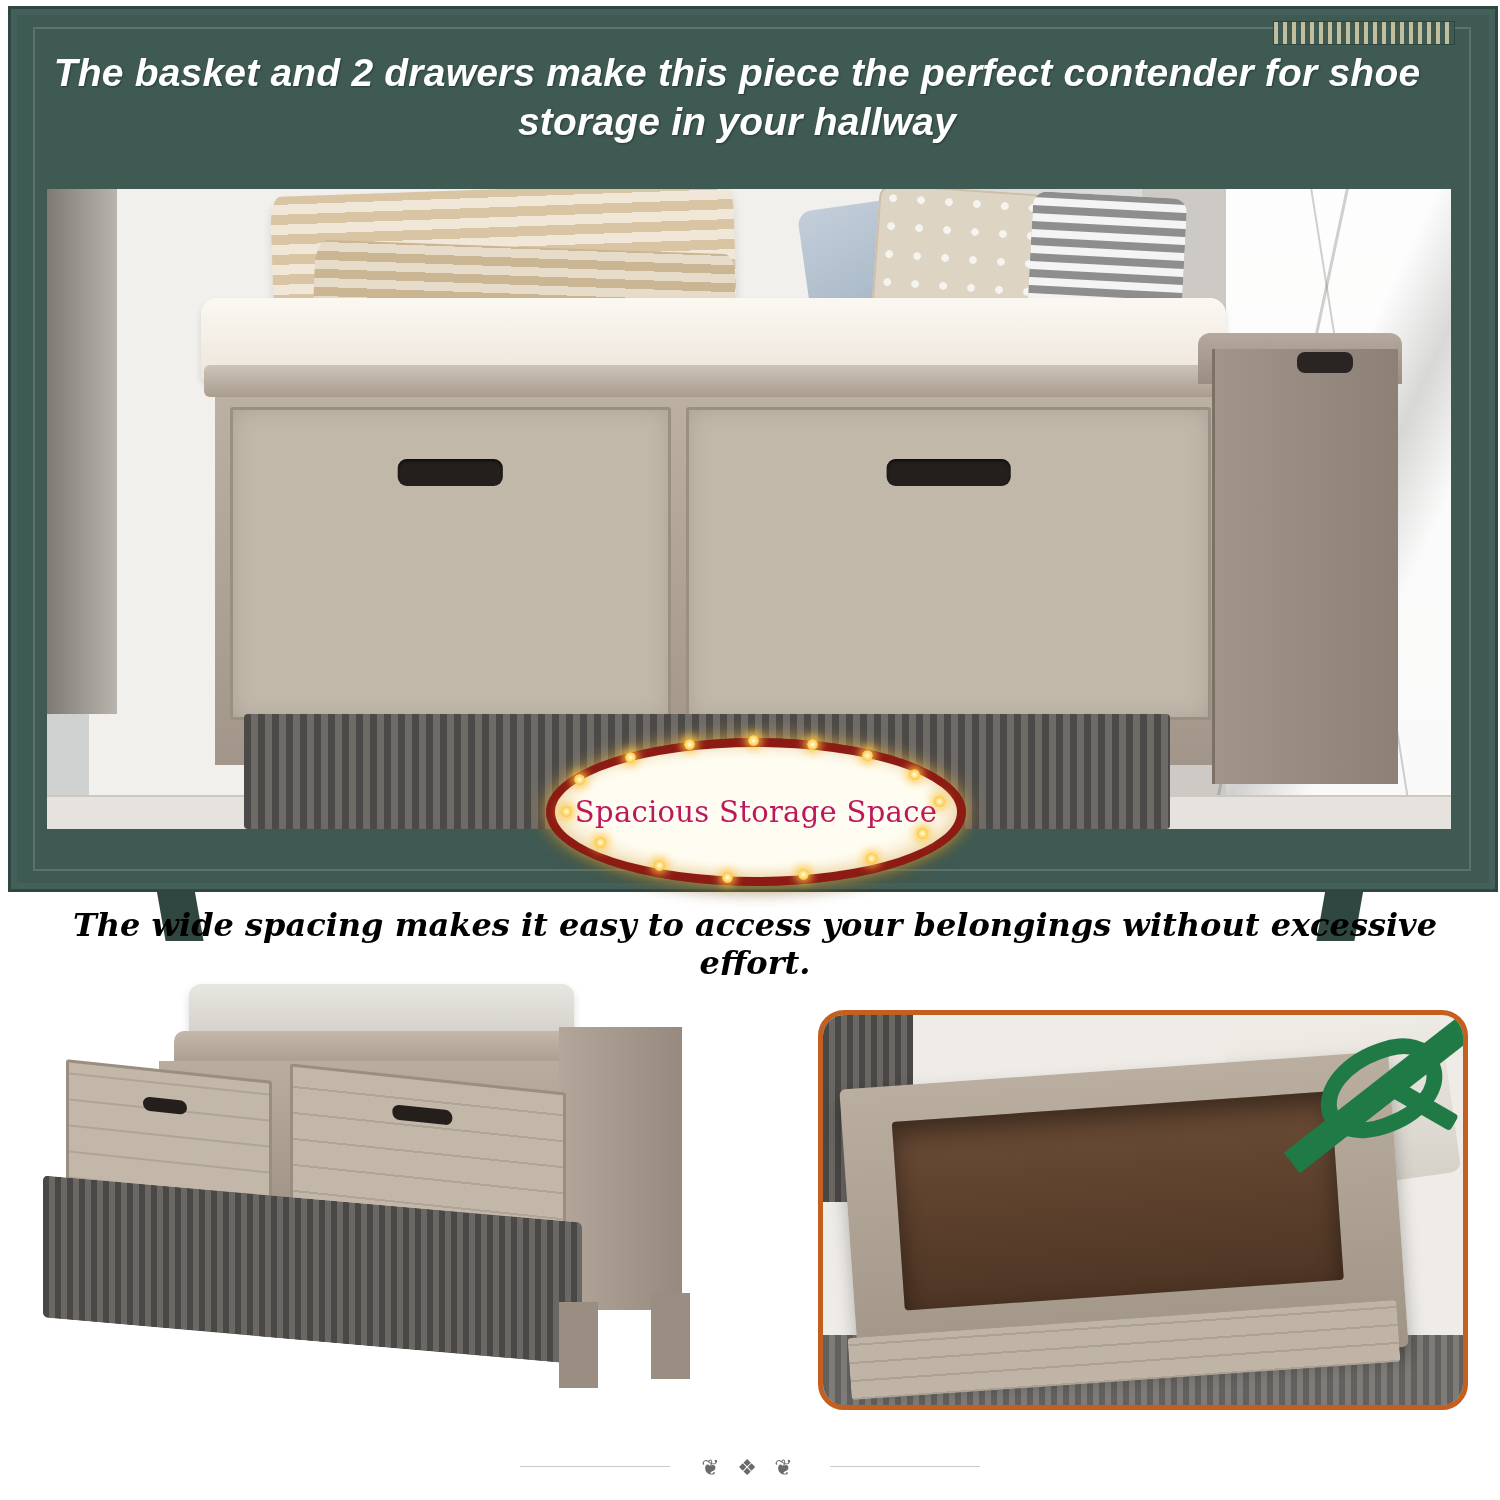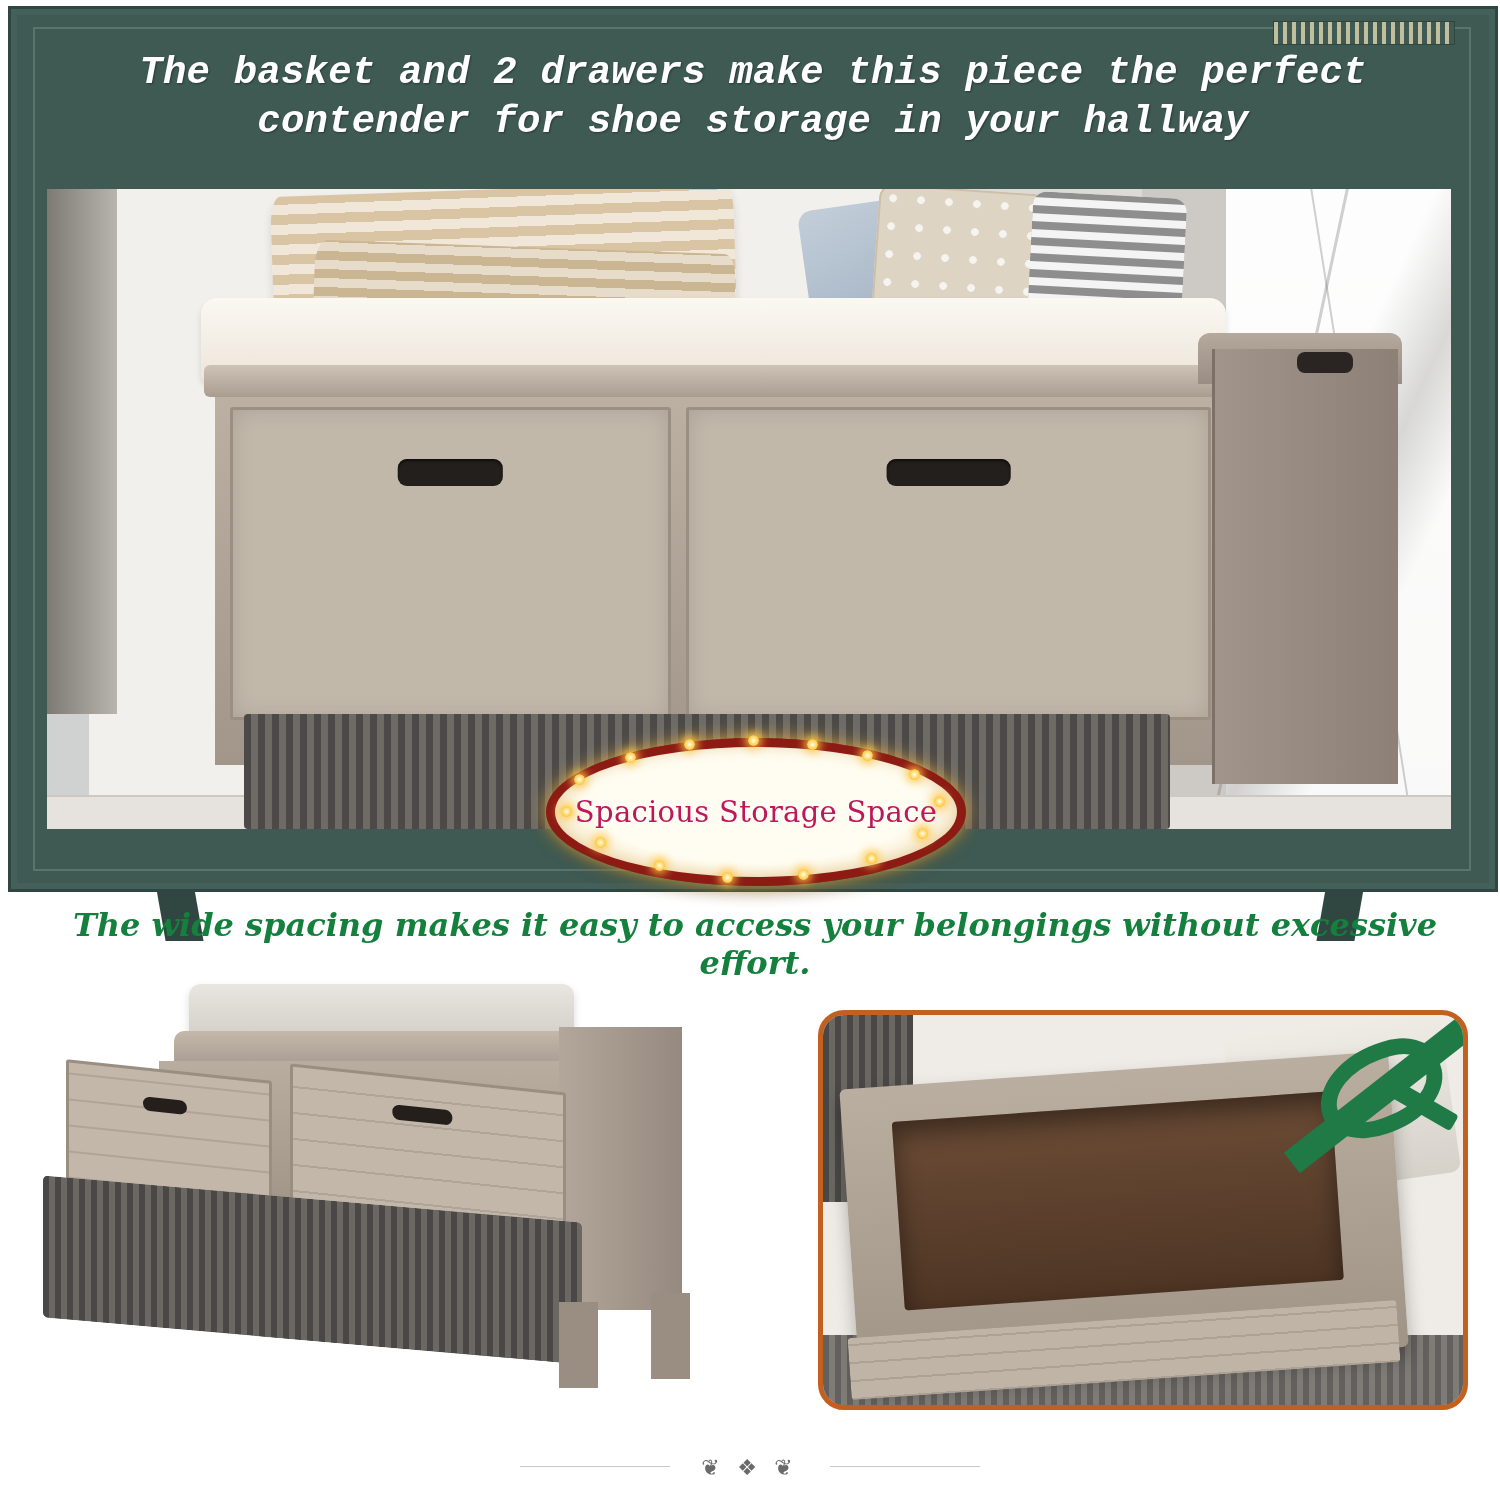--- a/index.html
+++ b/index.html
@@ -16,23 +16,23 @@
   .frame-inner-line{
     position:absolute;left:22px;top:18px;width:1434px;height:840px;
     border:2px solid #6f8a83;opacity:.55;pointer-events:none;
   }
   .vent{
     position:absolute;right:40px;top:12px;width:180px;height:22px;
     background:repeating-linear-gradient(90deg,#cfc9a6 0 4px,#3e5a53 4px 9px);
     border:1px solid #2e443e;opacity:.9;
   }
   .headline{
-    position:absolute;left:40px;top:40px;width:1404px;
+    position:absolute;left:24px;top:40px;width:1404px;
     text-align:center;color:#ffffff;
-    font-family:Liberation Mono, monospace;
+    font-family:Liberation Sans, sans-serif;
     font-style:italic;font-weight:700;font-size:39px;line-height:1.25;
     text-shadow:1px 1px 2px rgba(0,0,0,.35);
     letter-spacing:.2px;
   }
 
   
   .hero-photo{
     position:absolute;left:36px;top:180px;width:1404px;height:640px;
     overflow:hidden;background:#e9e6e1;
     box-shadow:inset 0 0 0 2px #6f8a83;
@@ -157,21 +157,21 @@
 
   
   .foot{position:absolute;width:38px;height:52px;background:#2f4740;}
   .foot-l{left:150px;top:880px;transform:skewX(10deg);}
   .foot-r{left:1310px;top:880px;transform:skewX(-10deg);}
 
   
   .caption2{
     position:absolute;left:60px;top:906px;width:1390px;text-align:center;
     font-family:"DejaVu Serif",serif;font-style:italic;font-weight:700;
-    font-size:32px;color:#15803d;
+    font-size:32px;color:#000000;
   }
 
   
   .bl{
     position:absolute;left:20px;top:975px;width:770px;height:430px;overflow:hidden;
     background:#ffffff;
   }
   .bl .b-cushion{
     position:absolute;left:22%;top:2%;width:50%;height:15%;
     background:linear-gradient(#e8e6e1,#cfcbc4);border-radius:12px;

